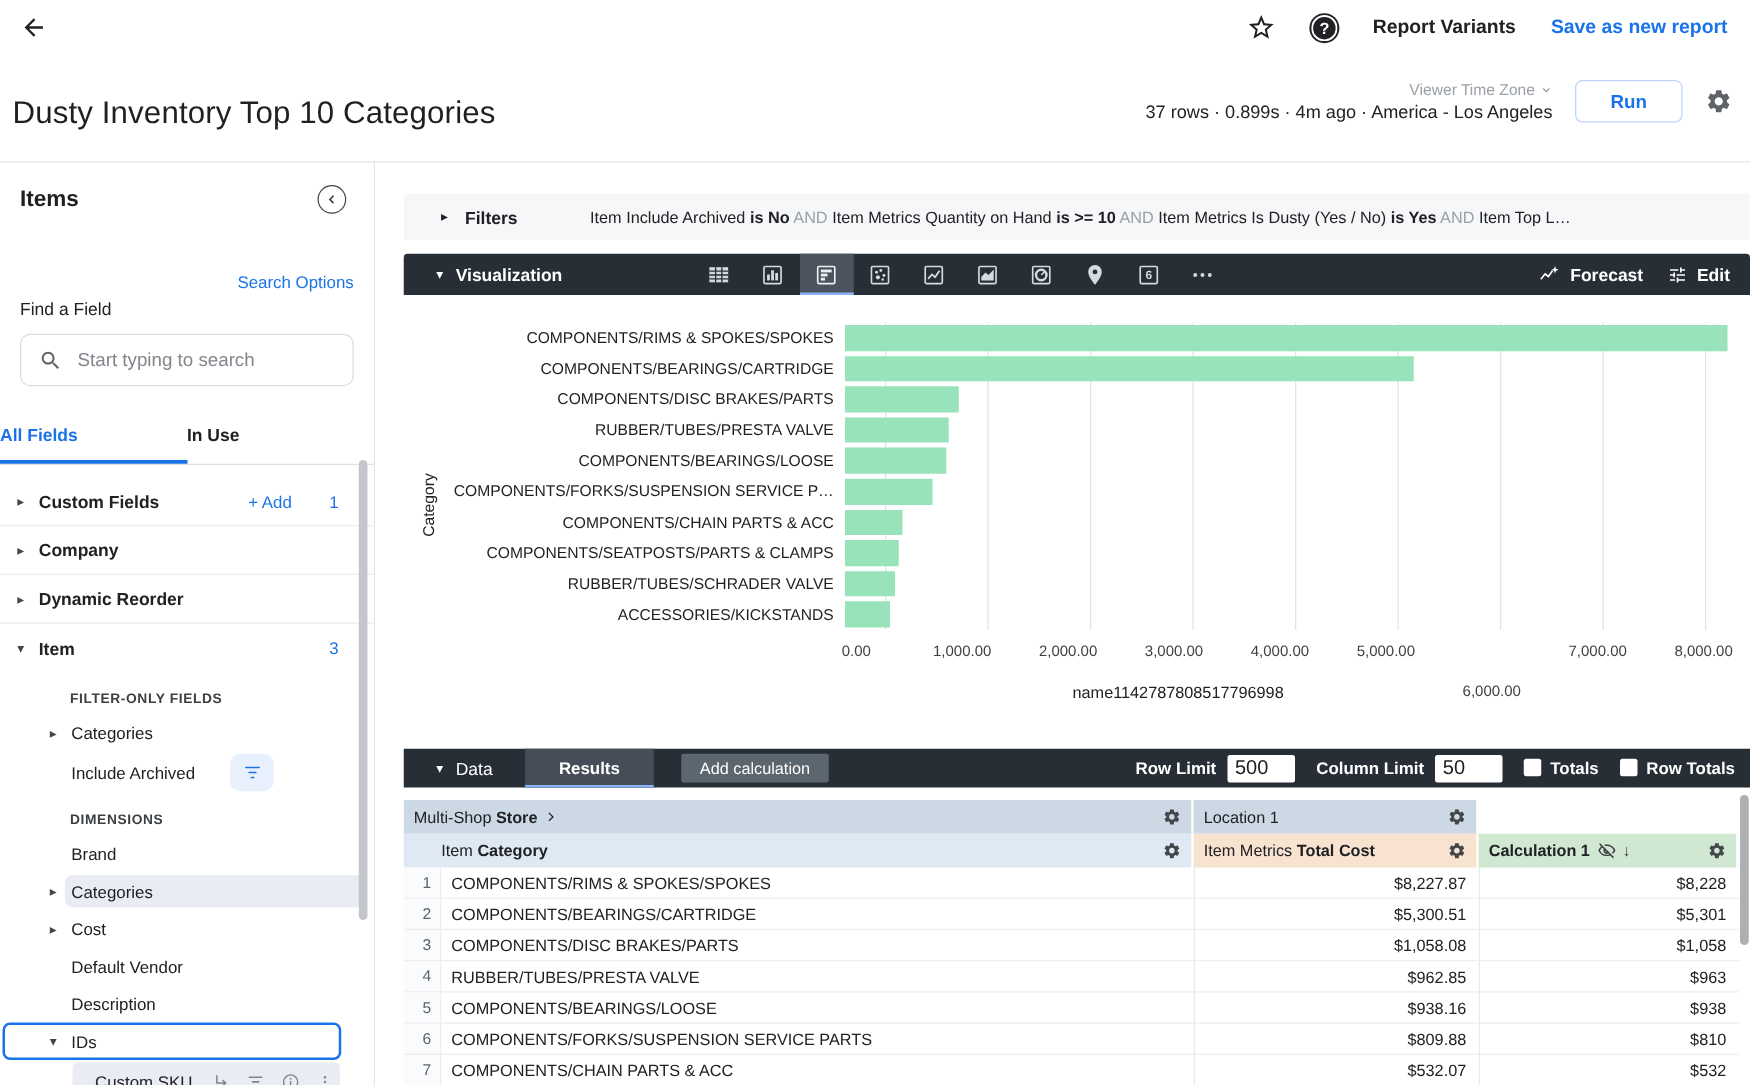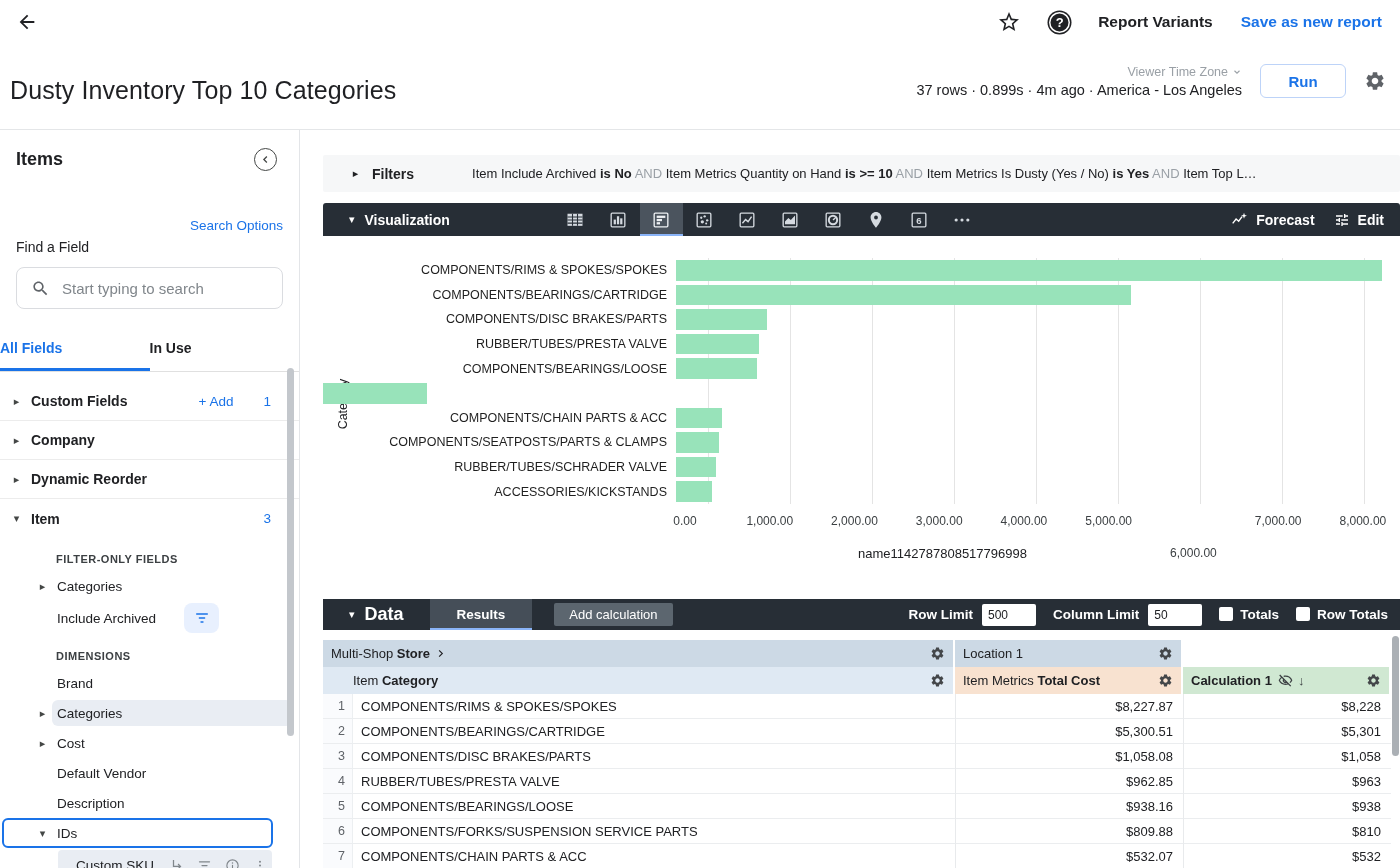--- a/index.html
+++ b/index.html
@@ -115,29 +115,29 @@
   .cbar { position:absolute; left:0; top:2px; bottom:2px; background:#98e3ba; }
   .x-ticks { margin-left:362px; margin-right:10px; position:relative; height:16px; margin-top:10px;
              font-size:12px; color:#3c4043; }
   .x-tick { position:absolute; transform:translateX(-50%); white-space:nowrap; }
   .x-label { margin-left:362px; margin-right:10px; text-align:center; transform:translateX(-95px);
              margin-top:16px; font-size:13px; color:#202124; }
 
   
   .data-bar { margin-top:17px; height:31px; background:#272e36; display:flex; align-items:center;
               color:#fff; font-size:13.5px; padding-right:12px; }
-  .data-label { font-weight:700; font-size:18px; margin-left:10px; }
+  .data-label { font-weight:400; font-size:14px; margin-left:10px; }
   .data-bar .bar-caret { margin-left:26px; }
   .results-tab { height:100%; display:flex; align-items:center; padding:0 27px; margin-left:26px;
                  background:#454e58; box-shadow:inset 0 -2px 0 #8ab4f8; font-weight:600; cursor:pointer; }
   .add-calc { background:#5c666f; border-radius:2px; padding:4px 15px; margin-left:22px; font-size:13px;
               cursor:pointer; border:none; color:#fff; font-family:"Liberation Sans",sans-serif; }
   .data-right { margin-left:auto; display:flex; align-items:center; gap:9px; }
   .limit-label { font-weight:600; }
-  .limit-input { width:54px; height:22px; border:none; border-radius:2px; padding:0 6px; font-size:12px;
+  .limit-input { width:54px; height:22px; border:none; border-radius:2px; padding:0 6px; font-size:16px;
                  font-family:"Liberation Sans",sans-serif; color:#202124; }
   .cb { width:14px; height:14px; background:#fff; border-radius:2px; display:inline-block; cursor:pointer; }
   .cb-group { display:flex; gap:7px; margin-left:8px; }
   .cb-label { font-weight:600; }
 
   
   .rtable { margin-top:10px; margin-right:9px; display:grid;
             grid-template-columns:30px minmax(0,1fr) 228px 208px; font-size:13px; }
   .hcell { height:27px; display:flex; align-items:center; padding:0 8px; border-right:2px solid #fff; }
   .hg { background:#ccd9e5; }
@@ -482,20 +482,21 @@
                 <div class="cbar" style="width: 11.5727%; background: rgb(152, 227, 186);"></div>
               </div>
             </div>
             <div class="crow">
               <div class="clabel">COMPONENTS/BEARINGS/LOOSE</div>
               <div class="ctrack">
                 <div class="cbar" style="width: 11.276%; background: rgb(152, 227, 186);"></div>
               </div>
             </div>
             <div class="crow">
+              <div class="clabel">COMPONENTS/FORKS/SUSPENSION SERVICE P…</div>
               <div class="ctrack">
                 <div class="cbar" style="width: 9.73413%; background: rgb(152, 227, 186);"></div>
               </div>
             </div>
             <div class="crow">
               <div class="clabel">COMPONENTS/CHAIN PARTS &amp; ACC</div>
               <div class="ctrack">
                 <div class="cbar" style="width: 6.39507%; background: rgb(152, 227, 186);"></div>
               </div>
             </div>

